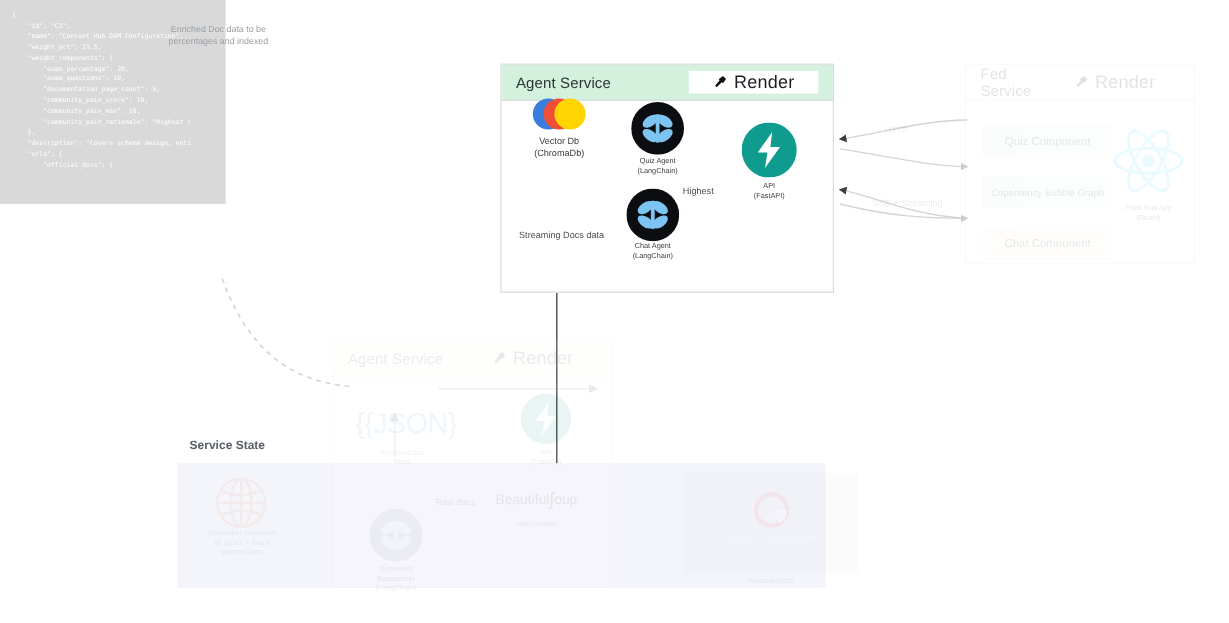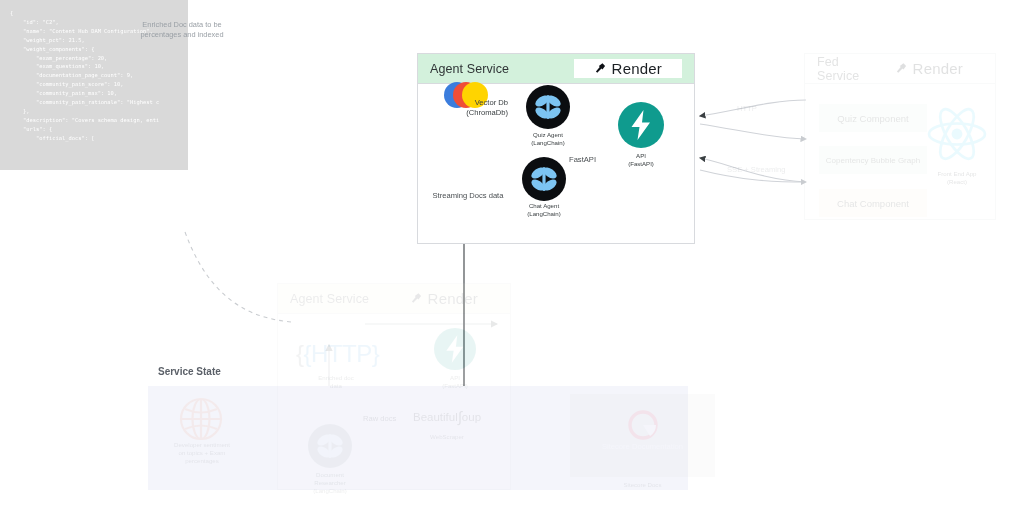--- a/index.html
+++ b/index.html
@@ -137,21 +137,21 @@
   </div>
 
   <div class="abs" style="left:443px;top:80px;width:46px;height:30px;">
     <svg width="46" height="30" viewBox="0 0 46 30">
       <circle cx="14" cy="15" r="13" fill="#3b7ddd"></circle>
       <circle cx="23" cy="15" r="13" fill="#f04e37"></circle>
       <circle cx="32" cy="15" r="13" fill="#ffd400"></circle>
       <path d="M23 2 a13 13 0 0 0 0 26 a13 13 0 0 1 0 -26 z" fill="#3b7ddd" opacity="0"></path>
     </svg>
   </div>
-  <div class="abs nlabel" style="left:424px;top:98px;width:84px;text-align:right;">
+  <div class="abs nlabel" style="left:424px;top:113px;width:84px;">
     <div>Vector Db</div>
     <div>(ChromaDb)</div>
   </div>
   <div class="abs elabel" style="left:424px;top:191px;width:88px;text-align:center;">Streaming Docs data</div>
 
   <div class="abs" style="left:526px;top:85px;width:44px;height:44px;">
     <svg width="44" height="44" viewBox="0 0 44 44">
       <circle cx="22" cy="22" r="22" fill="#0b0d10"></circle>
       <g fill="#7cc4f2">
         <ellipse cx="16" cy="16" rx="7.5" ry="4.2" transform="rotate(-35 16 16)"></ellipse>
@@ -177,21 +177,21 @@
         <ellipse cx="28" cy="28" rx="7.5" ry="4.2" transform="rotate(-35 28 28)"></ellipse>
         <rect x="20.4" y="10" width="3.2" height="24" rx="1.6"></rect>
       </g>
     </svg>
   </div>
   <div class="abs nlabel sm" style="left:504px;top:202px;width:80px;">
     <div>Chat Agent</div>
     <div>(LangChain)</div>
   </div>
 
-  <div class="abs elabel" style="left:569px;top:155px;">FastAPI</div>
+  <div class="abs elabel" style="left:569px;top:155px;">Highest</div>
 
   <div class="abs" style="left:618px;top:102px;width:46px;height:46px;">
     <svg width="46" height="46" viewBox="0 0 46 46">
       <circle cx="23" cy="23" r="23" fill="#0f9b8e"></circle>
       <path d="M25.5 8 L13.5 25 L21.5 25 L19.5 38 L32 20.5 L24 20.5 Z" fill="#ffffff"></path>
     </svg>
   </div>
   <div class="abs nlabel sm" style="left:601px;top:152px;width:80px;">
     <div>API</div>
     <div>(FastAPI)</div>
@@ -241,21 +241,21 @@
       <span class="render-badge" style="background:transparent;">
         <svg class="render-mark" viewBox="0 0 16 16">
           <path d="M2.4 11.6 L7.0 6.0 L6.0 5.0 L10.4 1.6 L13.6 4.8 L10.4 9.2 L9.2 8.0 L4.0 13.2 Z" fill="#0e1116"></path>
         </svg>
         <span class="render-word">Render</span>
       </span>
     </div>
     <div class="panel-body">
 
       <div class="abs" style="left:18px;top:26px;font-size:24px;color:#7a7f85;letter-spacing:-.5px;">
-        <span style="color:#7a7f85;">{</span><span style="color:#4ea9e8;">{HTTP}</span>
+        <span style="color:#7a7f85;">{</span><span style="color:#4ea9e8;">{JSON}</span>
       </div>
       <div class="abs nlabel sm" style="left:12px;top:60px;width:92px;">
         <div>Enriched doc</div>
         <div>data</div>
       </div>
 
       <div class="abs" style="left:156px;top:14px;width:42px;height:42px;">
         <svg width="42" height="42" viewBox="0 0 46 46">
           <circle cx="23" cy="23" r="23" fill="#0f9b8e"></circle>
           <path d="M25.5 8 L13.5 25 L21.5 25 L19.5 38 L32 20.5 L24 20.5 Z" fill="#ffffff"></path>

